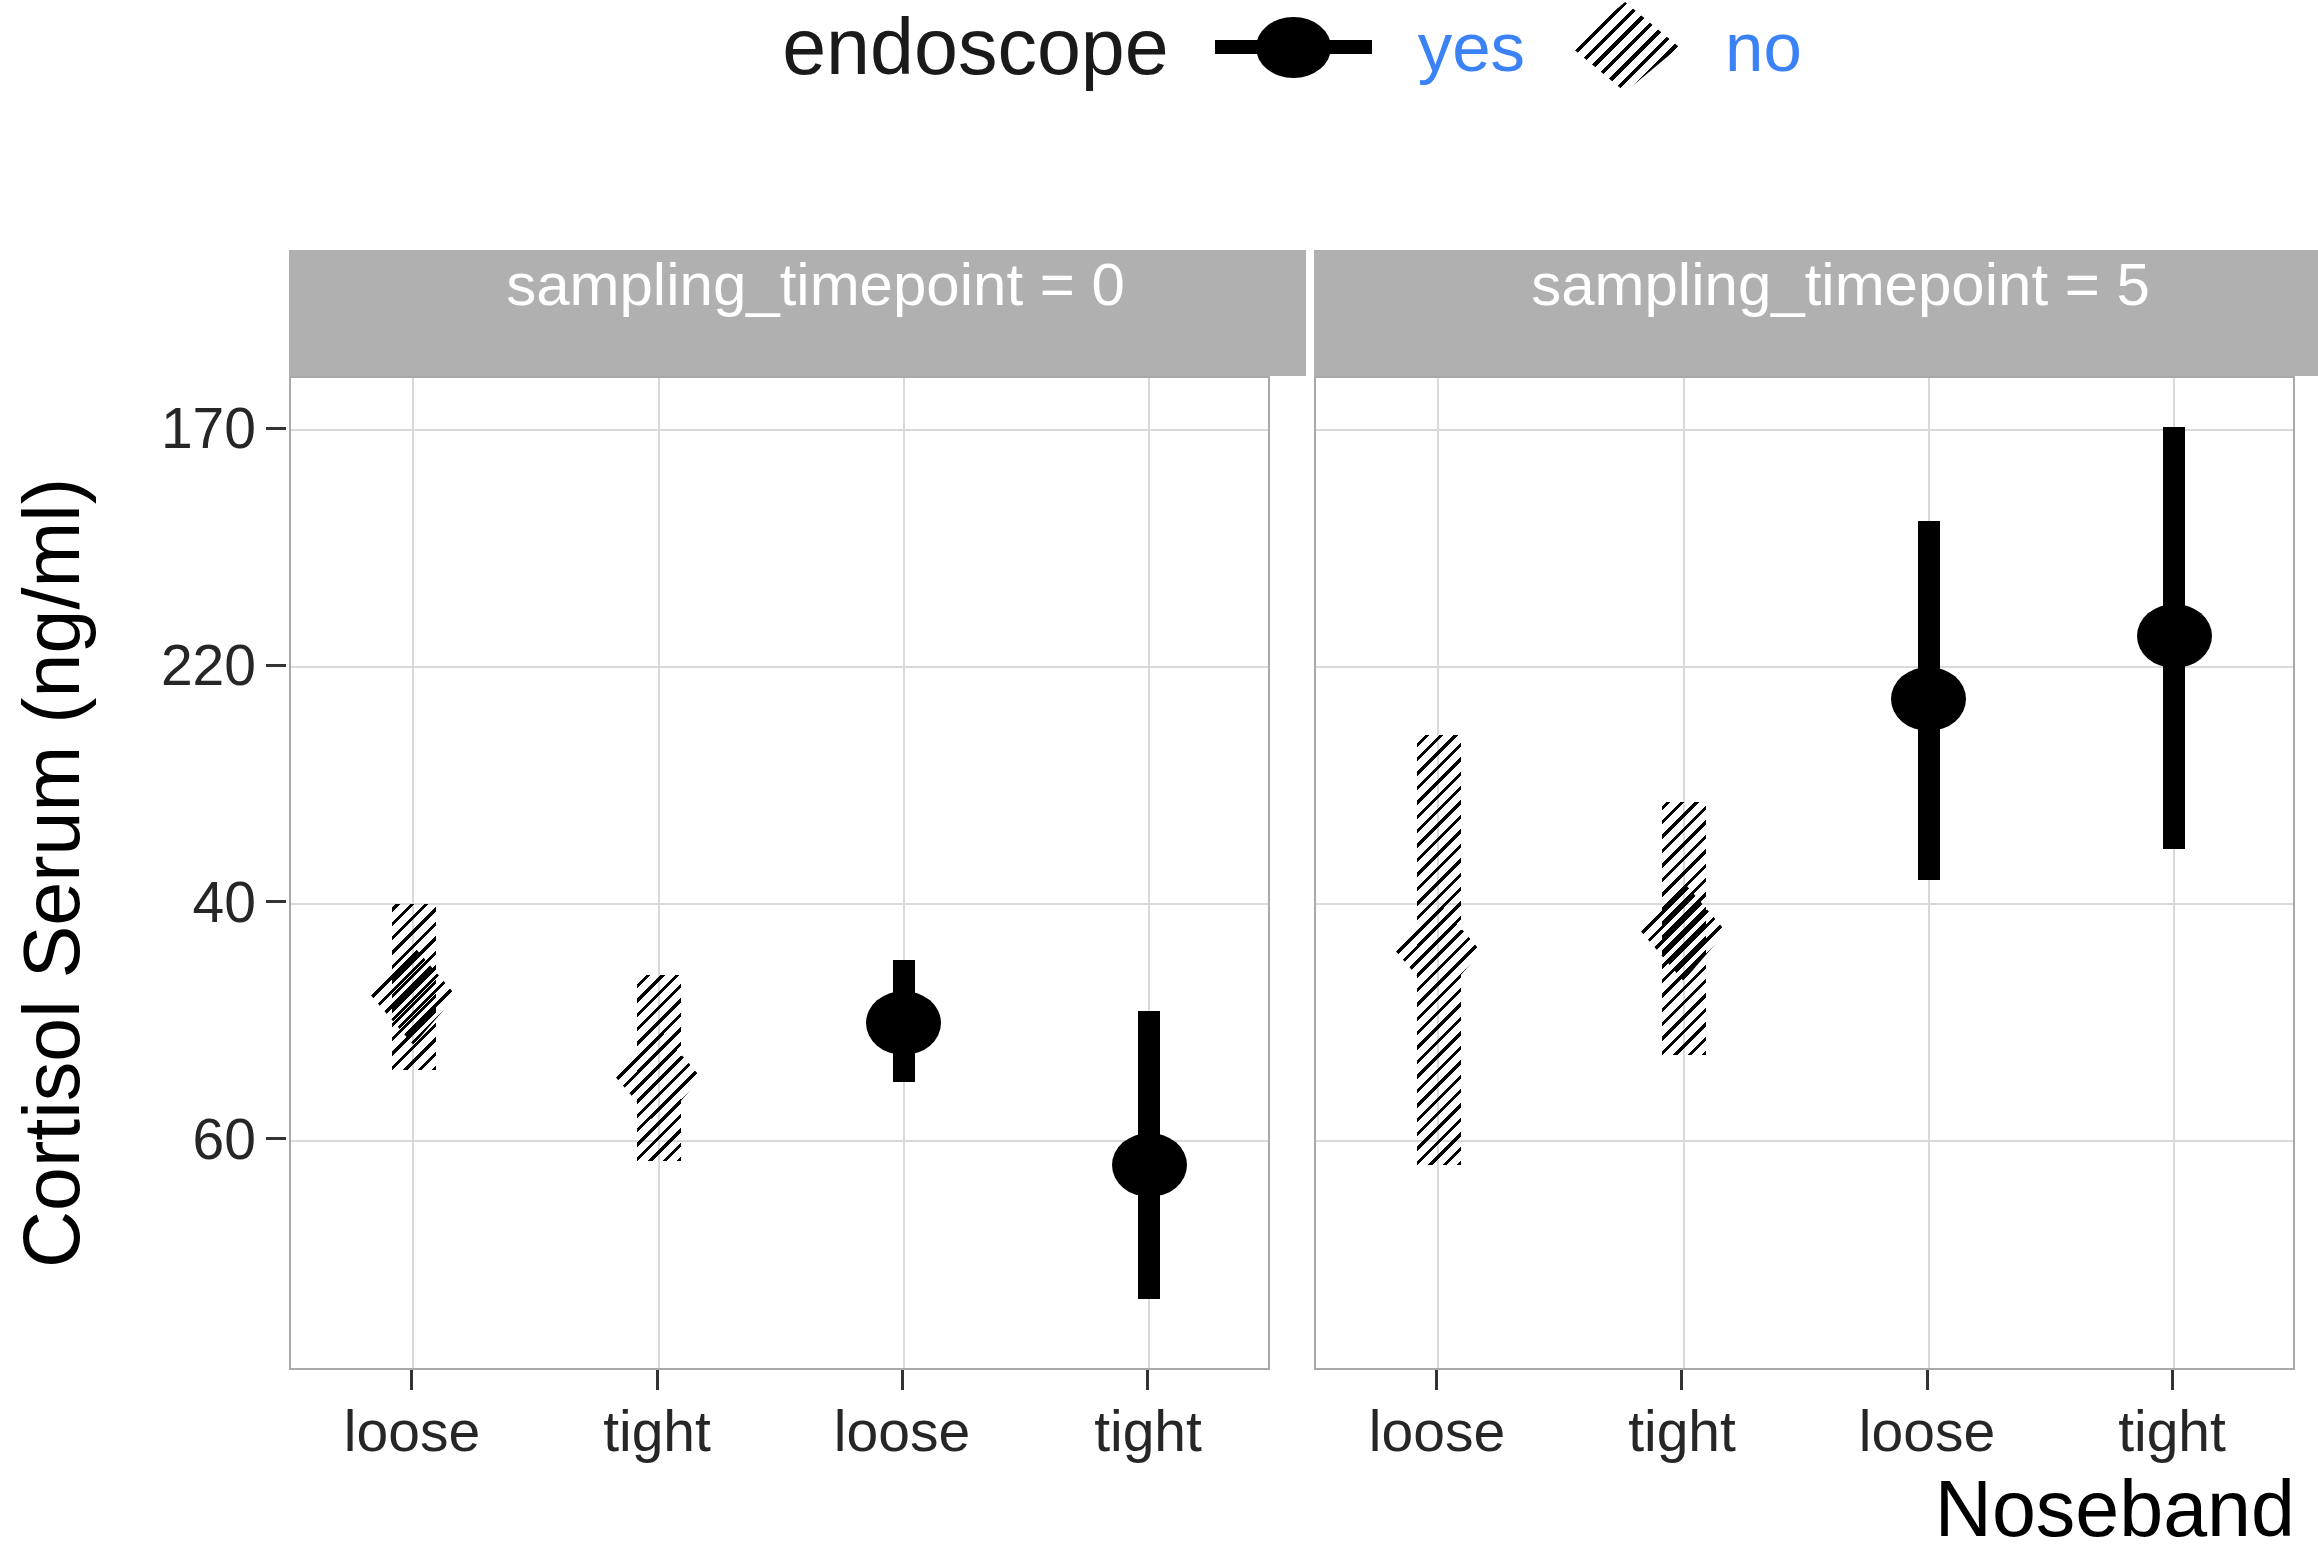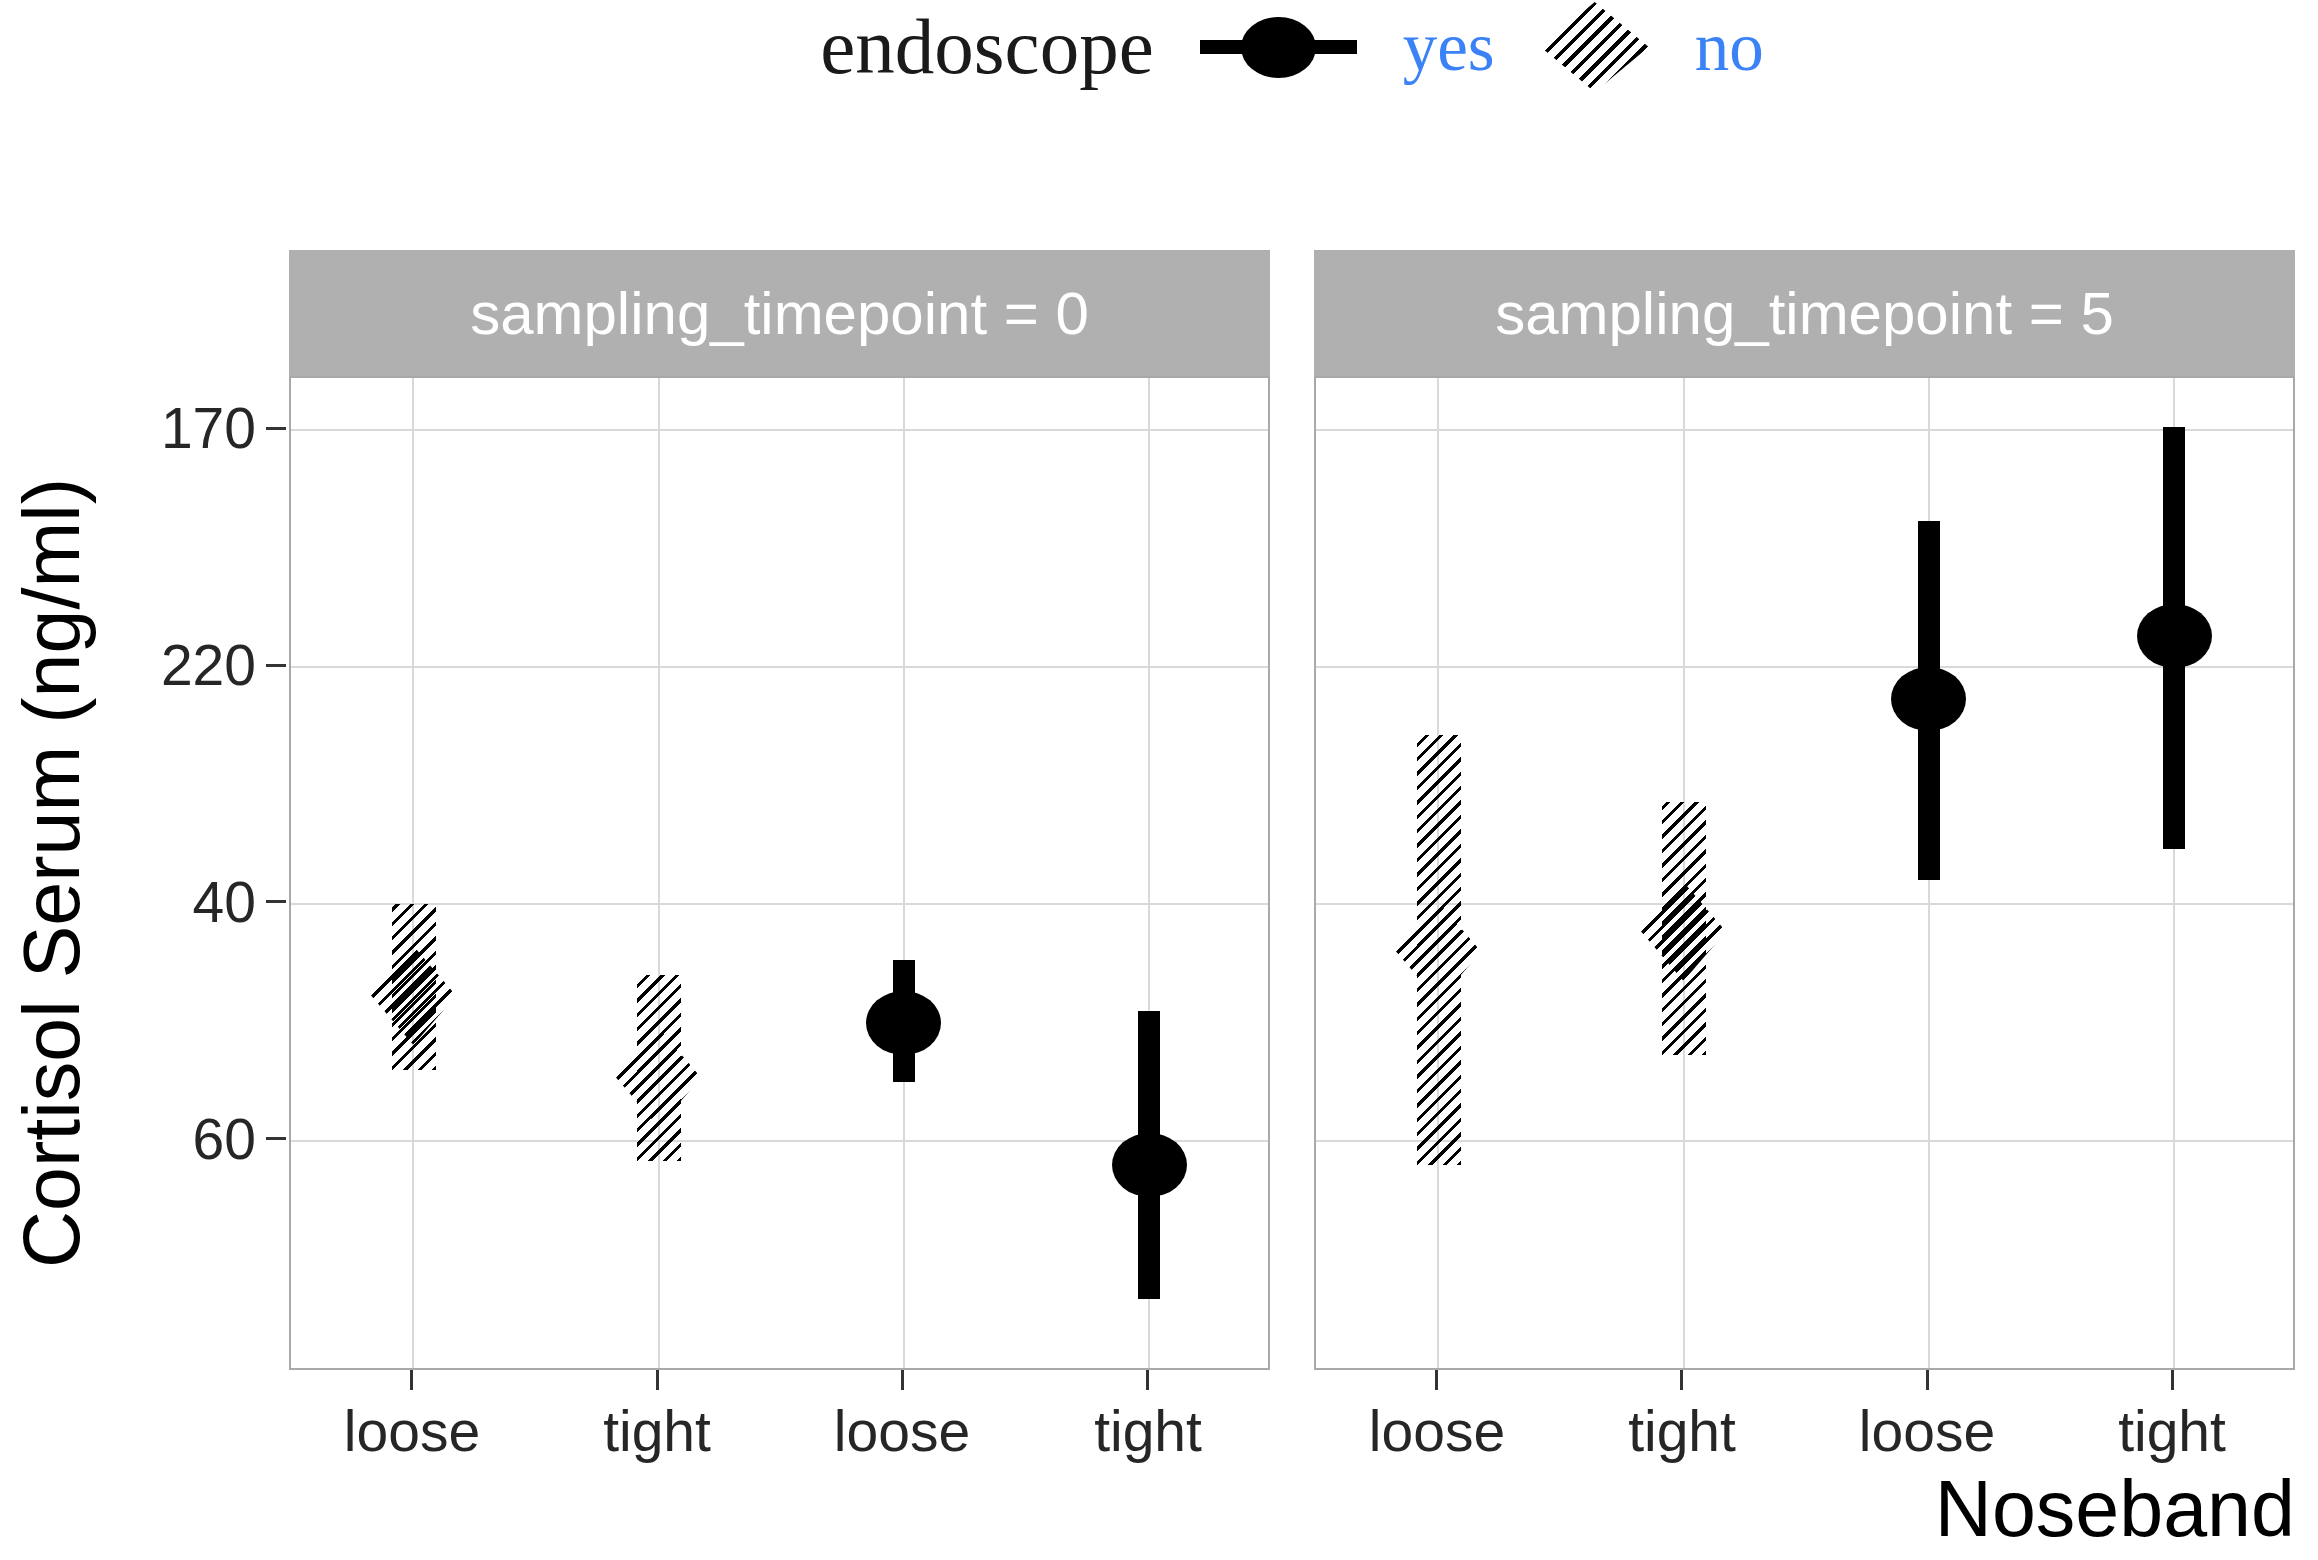--- a/index.html
+++ b/index.html
@@ -2,34 +2,34 @@
 <html style="font-size:12.6px"><head>
 <meta charset="utf-8">
 <style>
   html,body{margin:0;padding:0;background:#ffffff;}
   body{width:2319px;height:1561px;position:relative;overflow:hidden;
        font-family:"Liberation Sans",sans-serif;color:#000;}
   .abs{position:absolute;}
 
   
   #legend{position:absolute;left:289px;top:0;width:2006px;height:94px;
-          display:flex;justify-content:center;align-items:center;gap:46px;font-family:Liberation Serif, serif;}
+          display:flex;justify-content:center;align-items:center;gap:46px;}
   .legend-title{font-size:79px;color:#1a1a1a;}
   .legend-label{font-size:69px;color:#3b82f6;}
   .key-yes{position:relative;width:157px;height:79px;}
   .key-yes .key-line{position:absolute;left:0;top:32px;width:157px;height:14px;background:#000;}
   .key-yes .key-dot{position:absolute;left:41px;top:9.4px;width:75px;height:61px;border-radius:50%;background:#000;}
   .key-no{width:108px;height:90px;
           background:repeating-linear-gradient(-45deg,#000 0 3.9px,transparent 3.9px 11px);
           -webkit-clip-path:polygon(50% 0,100% 50%,50% 100%,0 50%);
           clip-path:polygon(50% 0,100% 50%,50% 100%,0 50%);}
 
   
   .strip{position:absolute;top:250px;height:126px;background:#b0b0b0;
-         display:flex;align-items:center;justify-content:center;}
+         display:flex;align-items:flex-start;justify-content:center;padding-left:36px;}
   #strip-0{left:289px;width:981px;}
   #strip-1{left:1314px;width:981px;}
   .strip-text{font-size:60px;color:#ffffff;}
 
   
   .panel{position:absolute;top:376px;height:994px;width:981px;background:#ffffff;
          border:2.4px solid #a9a9a9;box-sizing:border-box;overflow:visible;}
   #panel-0{left:289px;}
   #panel-1{left:1314px;}
   .gridline-h{position:absolute;left:0;width:100%;height:2.4px;background:#d9d9d9;}

